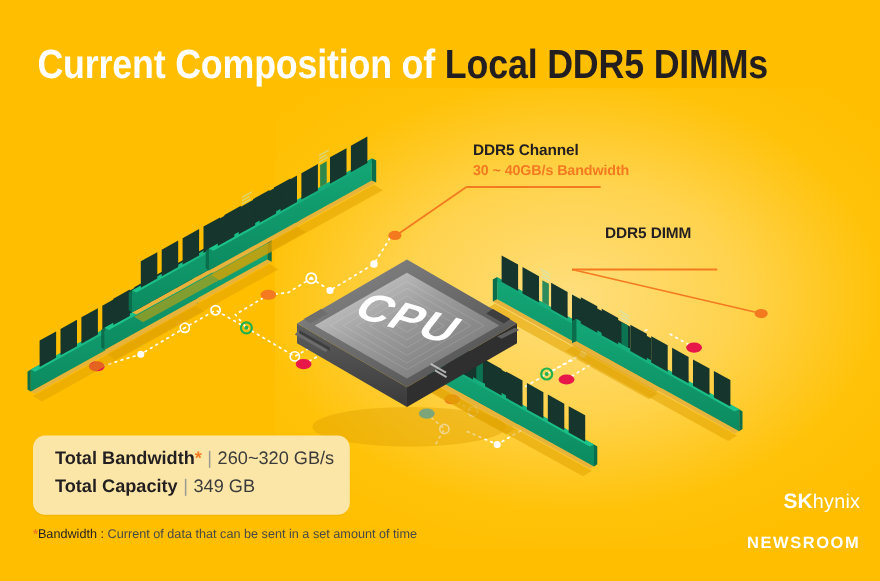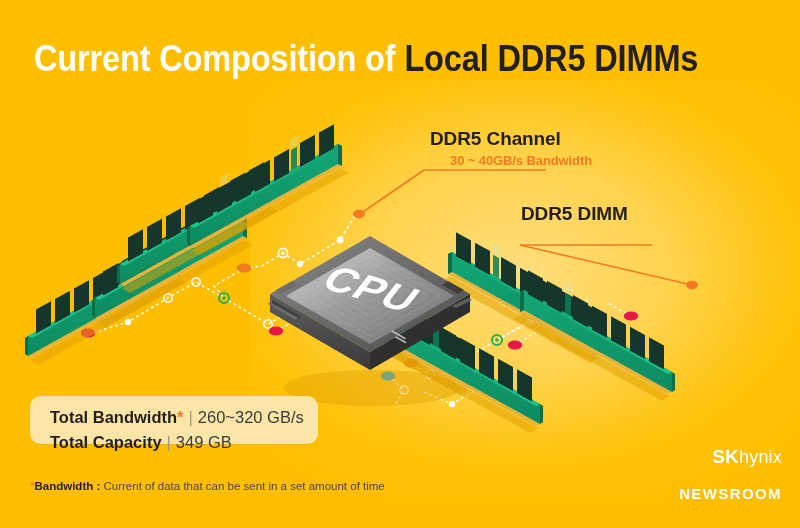--- a/index.html
+++ b/index.html
@@ -26,53 +26,53 @@
     font-family:"Liberation Sans Narrow","Liberation Sans",sans-serif;
     transform:scaleX(0.88);transform-origin:left center;
     letter-spacing:-0.2px;
   }
   .title .t-white{color:#FFFFFF;}
   .title .t-dark{color:#231F20;}
 
   
   .anno{position:absolute;white-space:nowrap;}
   .anno .a-title{
-    font-size:19px;font-weight:700;color:#231F20;letter-spacing:-0.1px;
+    font-size:14px;font-weight:700;color:#231F20;letter-spacing:-0.1px;
     display:block;
   }
   .anno .a-sub{
     font-size:13px;font-weight:700;color:#F47A20;letter-spacing:-0.1px;
-    display:block;margin-top:3px;margin-left:20px;
+    display:block;margin-top:3px;
   }
   #anno-channel{left:430px;top:128px;}
-  #anno-dimm{left:521px;top:203px;}
+  #anno-dimm{left:550px;top:203px;}
 
   
   .infobox{
-    position:absolute;left:30px;top:396px;width:288px;height:48px;
+    position:absolute;left:30px;top:396px;width:288px;height:72px;
     background:#FBE6A7;border-radius:11px;
     box-shadow:0 1px 0 rgba(0,0,0,0.04);
   }
   .infobox .row{
     position:absolute;left:20px;white-space:nowrap;
     font-size:16.5px;color:#3B3B3B;
   }
   .infobox .row.r1{top:12px;}
   .infobox .row.r2{top:37px;}
   .infobox .lbl{font-weight:700;color:#231F20;}
   .infobox .ast{color:#F47A20;font-weight:700;}
   .infobox .sep{color:#9a9a93;padding:0 5px;font-weight:400;}
   .infobox .val{color:#3B3B3B;font-weight:400;}
 
   .footnote{
     position:absolute;left:30px;top:480px;white-space:nowrap;
     font-size:11.5px;color:#4a4a44;
   }
   .footnote .ast{color:#F47A20;font-weight:700;}
-  .footnote .fn-lbl{font-weight:700;color:#231F20;}
+  .footnote .fn-lbl{font-weight:400;color:#231F20;}
   .footnote .fn-txt{color:#4a4a44;}
 
   
   .logo{position:absolute;right:18px;top:447px;text-align:right;line-height:1;}
   .logo .l1{font-size:19px;color:#FFFFFF;font-weight:700;letter-spacing:0.2px;}
   .logo .l1 .thin{font-weight:400;font-size:18px;}
   .logo .l2{font-size:15px;color:#FFFFFF;font-weight:700;letter-spacing:1.4px;margin-top:20px;}
 
   svg{position:absolute;left:0;top:0;}
   #scene{width:800px;height:528px;}

